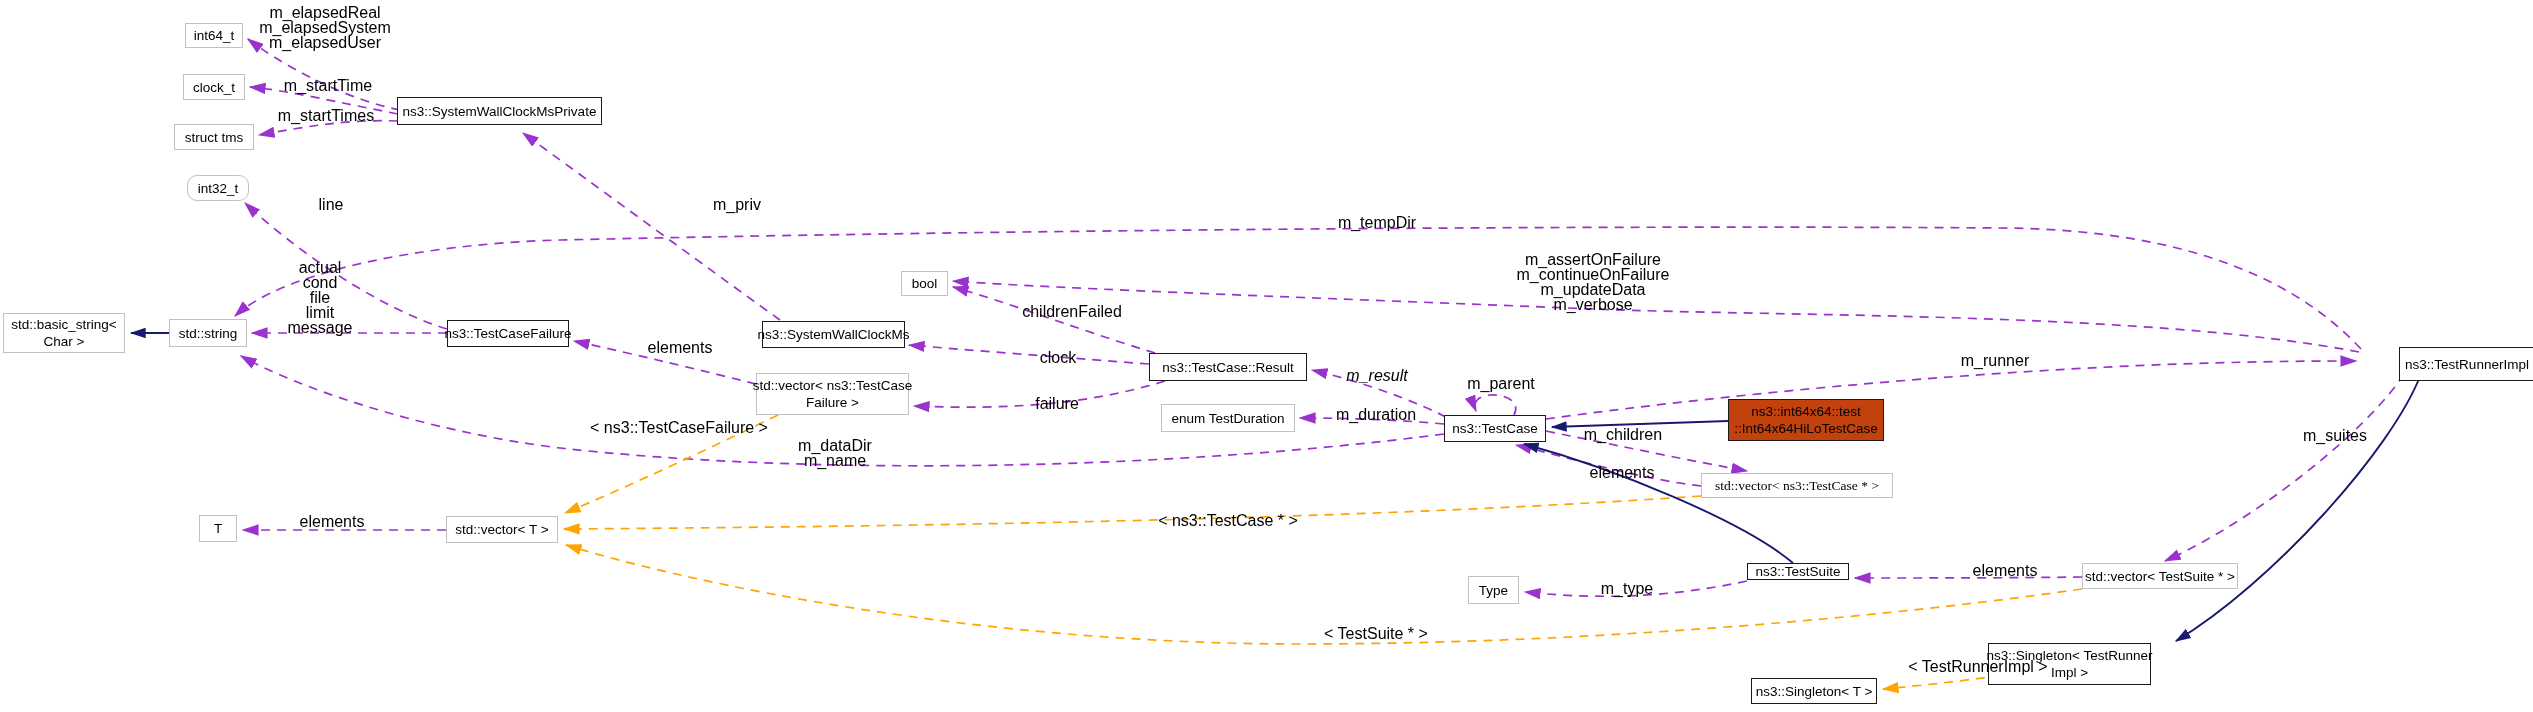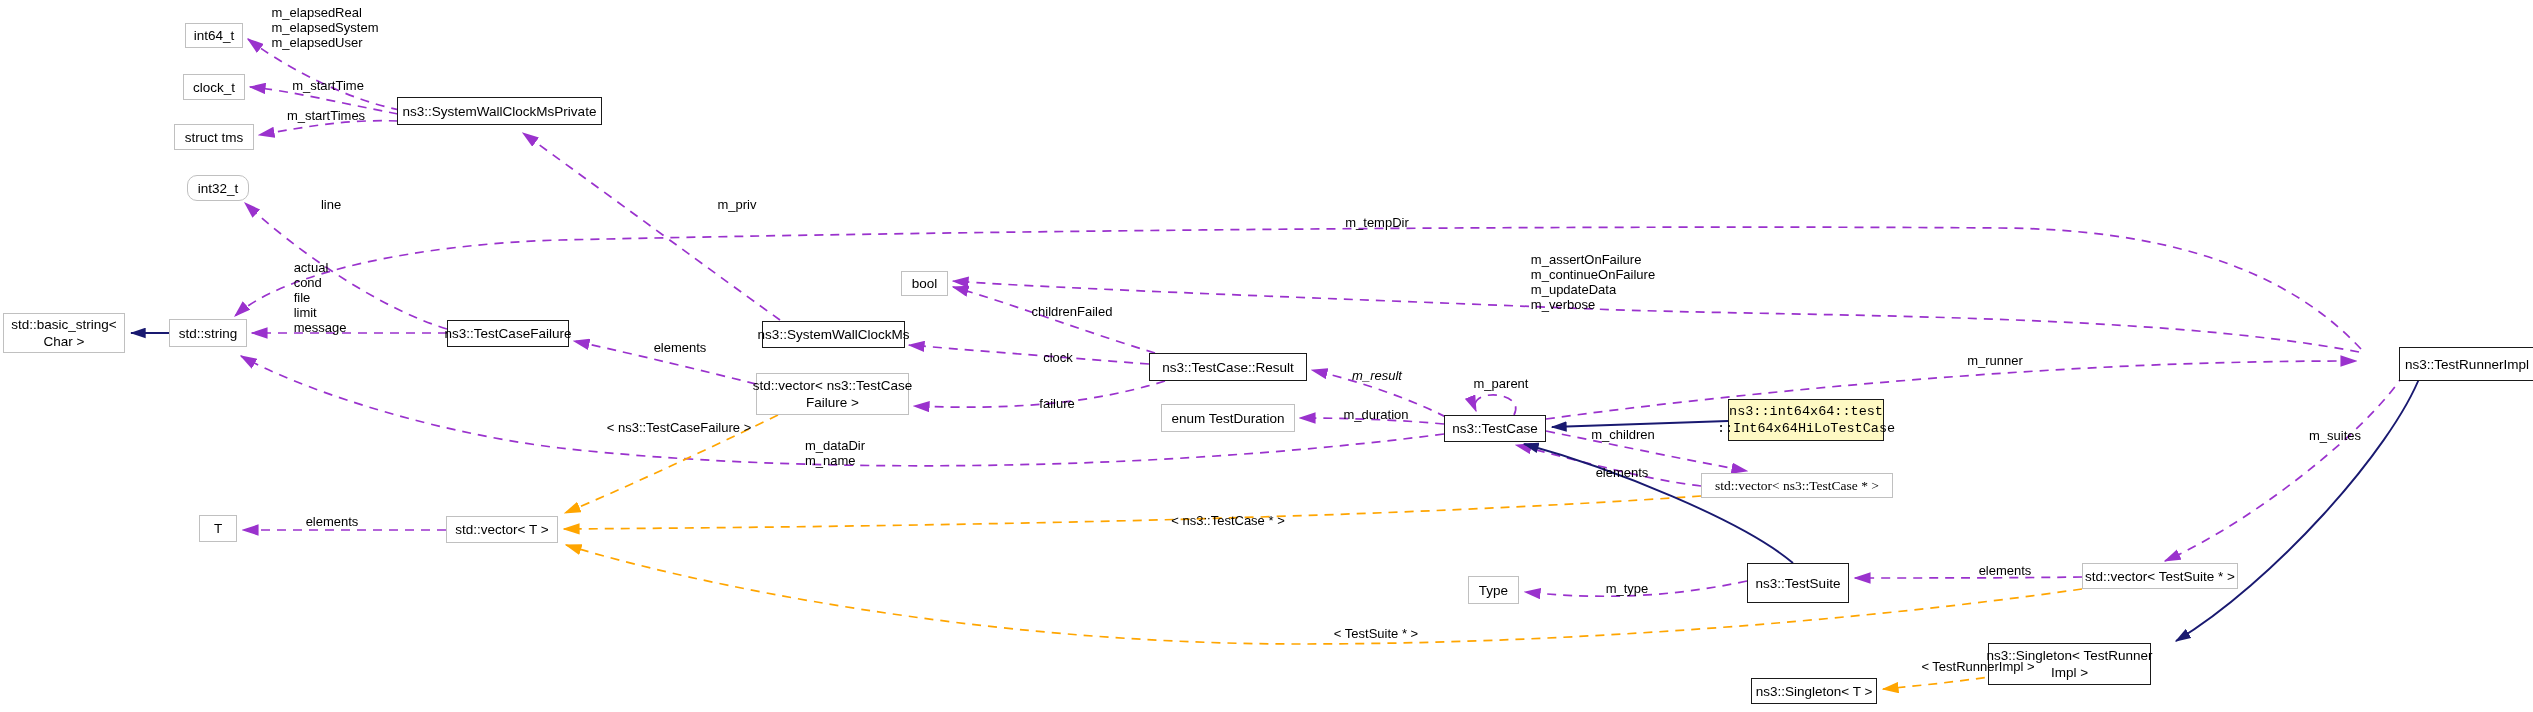--- a/index.html
+++ b/index.html
@@ -8,23 +8,23 @@
   .edge-layer{position:absolute;left:0;top:0;width:2533px;height:712px;}
   .edge{fill:none;}
   .edge.member{stroke:var(--member);stroke-width:1.7;stroke-dasharray:9,7;}
   .edge.template{stroke:var(--template);stroke-width:1.7;stroke-dasharray:9,7;}
   .edge.inheritance{stroke:var(--inheritance);stroke-width:1.9;}
   .node{position:absolute;display:flex;flex-direction:column;justify-content:center;
         align-items:center;background:#ffffff;color:#000;font-size:13.5px;line-height:17px;
         white-space:nowrap;box-sizing:border-box;text-align:center;}
   .node.external{border:1.2px solid #c0c0c0;}
   .node.documented{border:1.8px solid #1a1a1a;}
-  .node.focus{border:1.8px solid #1a1a1a;background:#fef9c3;font-family:Liberation Mono, monospace;}
-  .edge-label{position:absolute;transform:translateX(-50%);color:#000;font-size:13px;
-        line-height:15px;white-space:nowrap;}
+  .node.focus{border:1.8px solid #1a1a1a;background:#c2410c;}
+  .edge-label{position:absolute;transform:translateX(-50%);color:#000;font-size:16px;
+        line-height:15px;text-align:center;white-space:nowrap;}
   .edge-label.template-label{color:#000;}
 </style>
 </head>
 <body>
 
 <div class="canvas">
   <svg class="edge-layer" width="2533" height="712" viewBox="0 0 2533 712" xmlns="http://www.w3.org/2000/svg">
     <defs>
       <marker id="arrow-member" viewBox="0 0 12 8" refX="11" refY="4" markerWidth="17" markerHeight="11.5" orient="auto" markerUnits="userSpaceOnUse">
         <path d="M0,0 L12,4 L0,8 Z" fill="#9a32cd"></path>
@@ -127,21 +127,21 @@
       </div>
       <div class="node external" style="left: 199px; top: 515px; width: 38px; height: 27px;">
         <div>T</div>
       </div>
       <div class="node external" style="left: 446px; top: 516px; width: 112px; height: 27px;">
         <div>std::vector&lt; T &gt;</div>
       </div>
       <div class="node external" style="left: 1468px; top: 576px; width: 51px; height: 28px; justify-content: center;">
         <div>Type</div>
       </div>
-      <div class="node documented" style="left: 1747px; top: 563px; width: 102px; height: 40px;">
+      <div class="node documented" style="left: 1747px; top: 563px; width: 102px; height: 17px;">
         <div>ns3::TestSuite</div>
       </div>
       <div class="node external" style="left: 2082px; top: 563px; width: 156px; height: 26px;">
         <div>std::vector&lt; TestSuite * &gt;</div>
       </div>
       <div class="node documented" style="left: 1988px; top: 643px; width: 163px; height: 42px;">
         <div>ns3::Singleton&lt; TestRunner</div>
         <div>Impl &gt;</div>
       </div>
       <div class="node documented" style="left: 1751px; top: 678px; width: 126px; height: 26px;">

